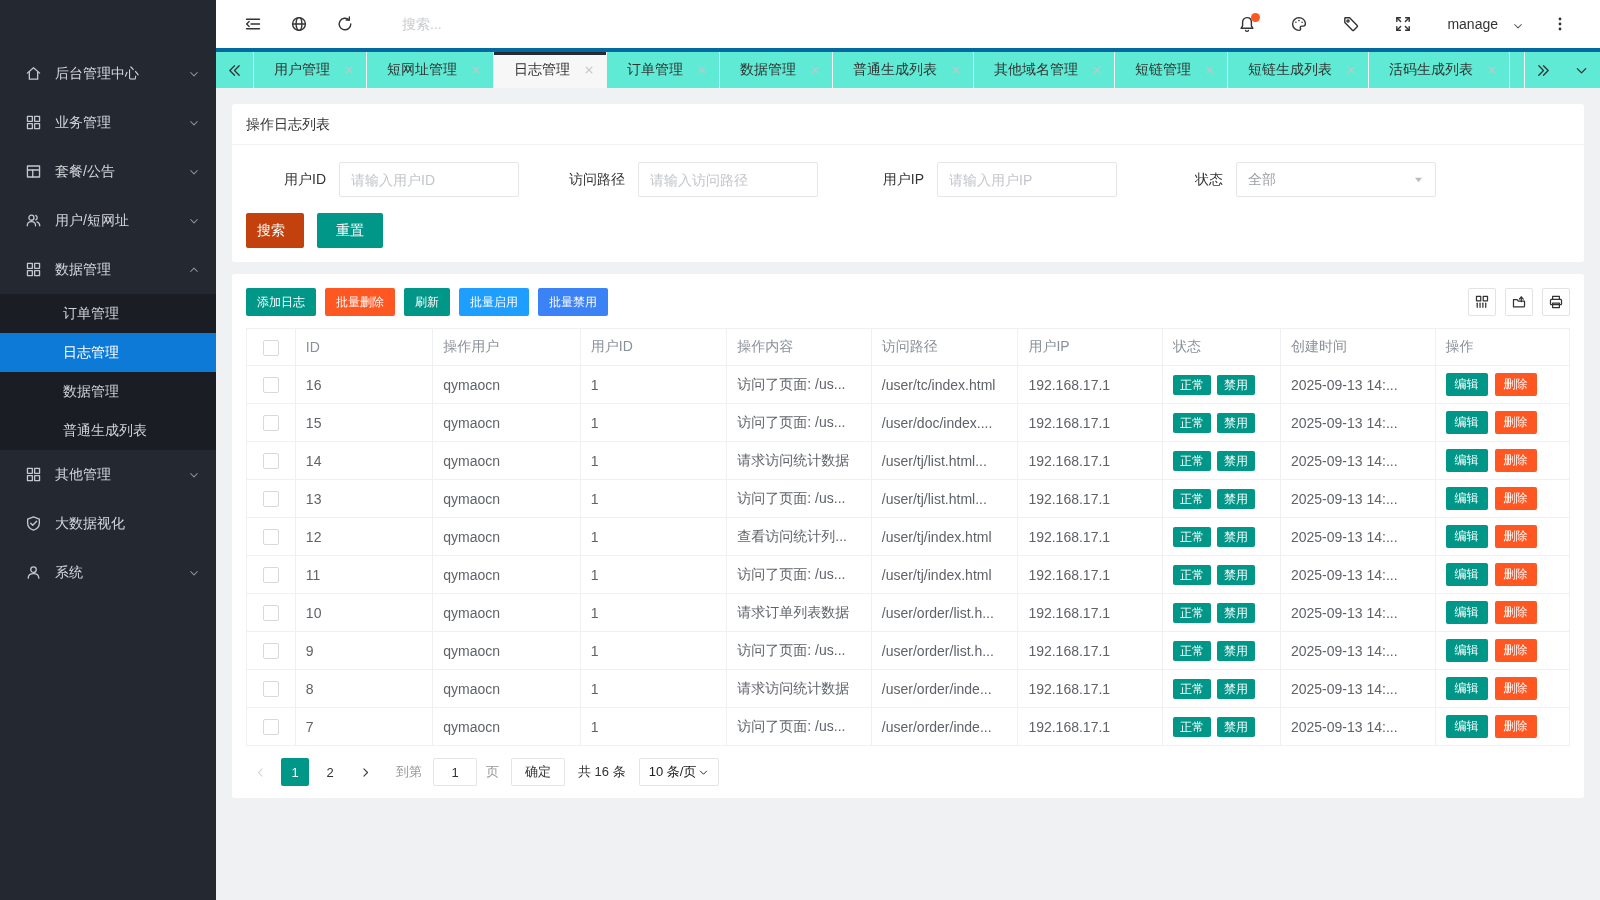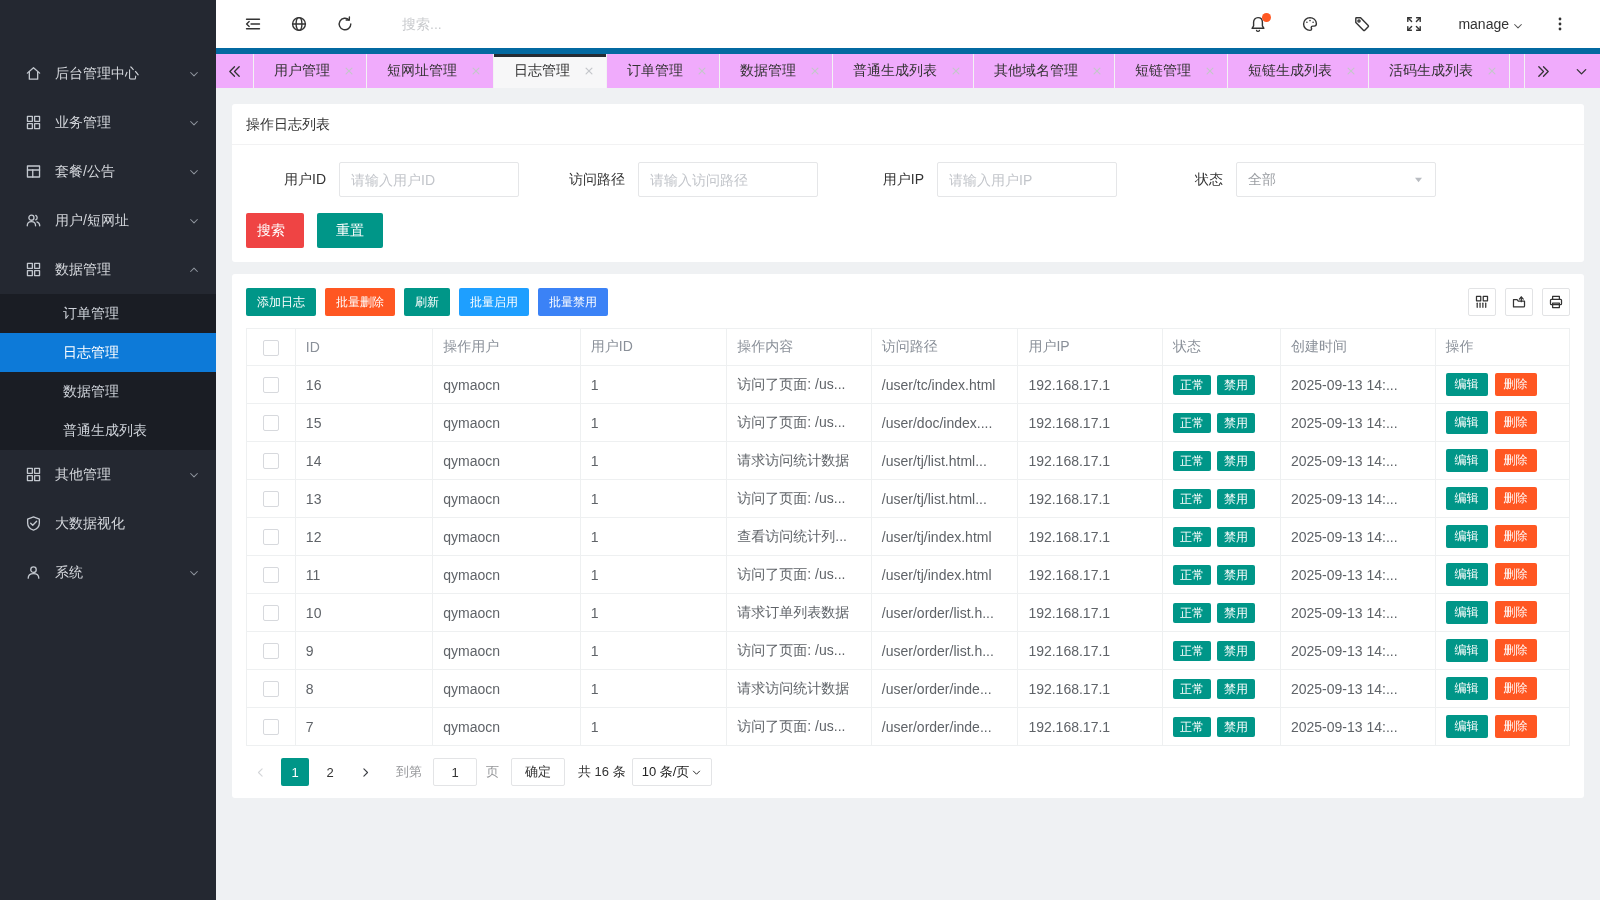--- a/index.html
+++ b/index.html
@@ -34,27 +34,27 @@
   .topbar { height:48px; background:#fff; display:flex; align-items:center; padding:0 14px 0 20px; flex-shrink:0; }
   .top-ic { width:34px; height:34px; display:flex; align-items:center; justify-content:center;
     color:#333; cursor:pointer; position:relative; margin-right:12px; }
   .top-ic svg { width:18px; height:18px; }
   .topbar-right .top-ic { margin:0 9px; }
   .search-input { border:none; outline:none; background:transparent; width:240px;
     margin-left:26px; font-size:14px; color:#333; font-family:inherit; }
   .search-input::placeholder { color:#c9cbce; }
   .topbar-right { margin-left:auto; display:flex; align-items:center; }
   .bell-dot { position:absolute; top:6px; right:4px; width:9px; height:9px; border-radius:50%; }
-  .user-box { display:flex; align-items:flex-end; gap:3px; margin:0 10px 0 18px;
+  .user-box { display:flex; align-items:flex-end; gap:14px; margin:0 10px 0 18px;
     font-size:14px; color:#333; cursor:pointer; }
   .user-box .chev { display:inline-flex; color:#555; }
   .user-box .chev svg { width:12px; height:12px; }
 
   
-  .tabbar { height:40px; background:#f0abfc; border-top:6px solid #0369a1; display:flex; align-items:stretch; flex-shrink:0;text-align:right; }
+  .tabbar { height:40px; background:#5eead4; border-top:4px solid #0369a1; display:flex; align-items:stretch; flex-shrink:0;text-align:right; }
   .tab-ctrl { width:38px; display:flex; align-items:center; justify-content:center;
     color:#333; cursor:pointer; flex-shrink:0; }
   .tab-ctrl svg { width:15px; height:15px; }
   .tab-ctrl.left-sep { border-right:1px solid #f2f2f3; }
   .tab-ctrl.right-sep { border-left:1px solid #f2f2f3; margin-left:auto; }
   #tabs { display:flex; overflow:hidden; }
   .tab { display:flex; align-items:center; padding:0 12px 0 20px; border-right:1px solid #f2f2f3;
     font-size:14px; color:#333; cursor:pointer; white-space:nowrap; }
   .tab-close { margin-left:14px; display:inline-flex; color:#c4c6ca; }
   .tab-close svg { width:10px; height:10px; }
@@ -112,21 +112,21 @@
   .pg-item svg { width:13px; height:13px; }
   .pg-prev { color:#d4d6d9; }
   .pg-next { color:#3c3f45; }
   .pg-num.active { background:#009688; color:#fff; }
   .pg-goto { color:#97989b; margin:0 2px 0 10px; }
   .pg-input { width:44px; height:28px; border:1px solid #e3e4e6; border-radius:2px; text-align:center;
     font-size:13px; color:#333; outline:none; margin:0 9px; font-family:inherit; }
   .pg-unit { color:#97989b; margin-right:12px; }
   .pg-confirm { height:28px; padding:0 13px; background:#fff; border:1px solid #e3e4e6; border-radius:2px;
     font-size:13px; color:#333; cursor:pointer; margin-right:13px; font-family:inherit; }
-  .pg-total { margin-right:6px; }
+  .pg-total { margin-right:13px; }
   .pg-size { height:28px; border:1px solid #e3e4e6; border-radius:2px; display:flex; align-items:center;
     padding:0 9px; gap:2px; cursor:pointer; color:#222; }
   .pg-size svg { width:11px; height:11px; }
 </style>
 </head>
 <body>
 
 <div class="app">
 
   <aside class="sidebar">
@@ -503,21 +503,21 @@
                 <span>全部</span>
                 <span class="caret" style="display: inline-flex;">
                   <svg viewBox="0 0 12 12">
                     <path d="M2.2 4 L9.8 4 L6 9 Z" fill="currentColor"></path>
                   </svg>
                 </span>
               </div>
             </div>
           </div>
         <div class="filter-actions">
-          <button class="btn-main" style="background: #ef4444; padding-left: 11px;">搜索</button>
+          <button class="btn-main" style="background: #c2410c; padding-left: 11px;">搜索</button>
           <button class="btn-main" style="background: rgb(0, 150, 136);">重置</button>
         </div>
       </section>
 
       <section class="card table-card">
         <div class="table-toolbar">
           <div id="toolbar-buttons" style="display:flex;align-items:center;">
               <button class="tb-btn" style="background: rgb(0, 150, 136);">添加日志</button>
               <button class="tb-btn" style="background: rgb(255, 87, 34);">批量删除</button>
               <button class="tb-btn" style="background: rgb(0, 150, 136);">刷新</button>

